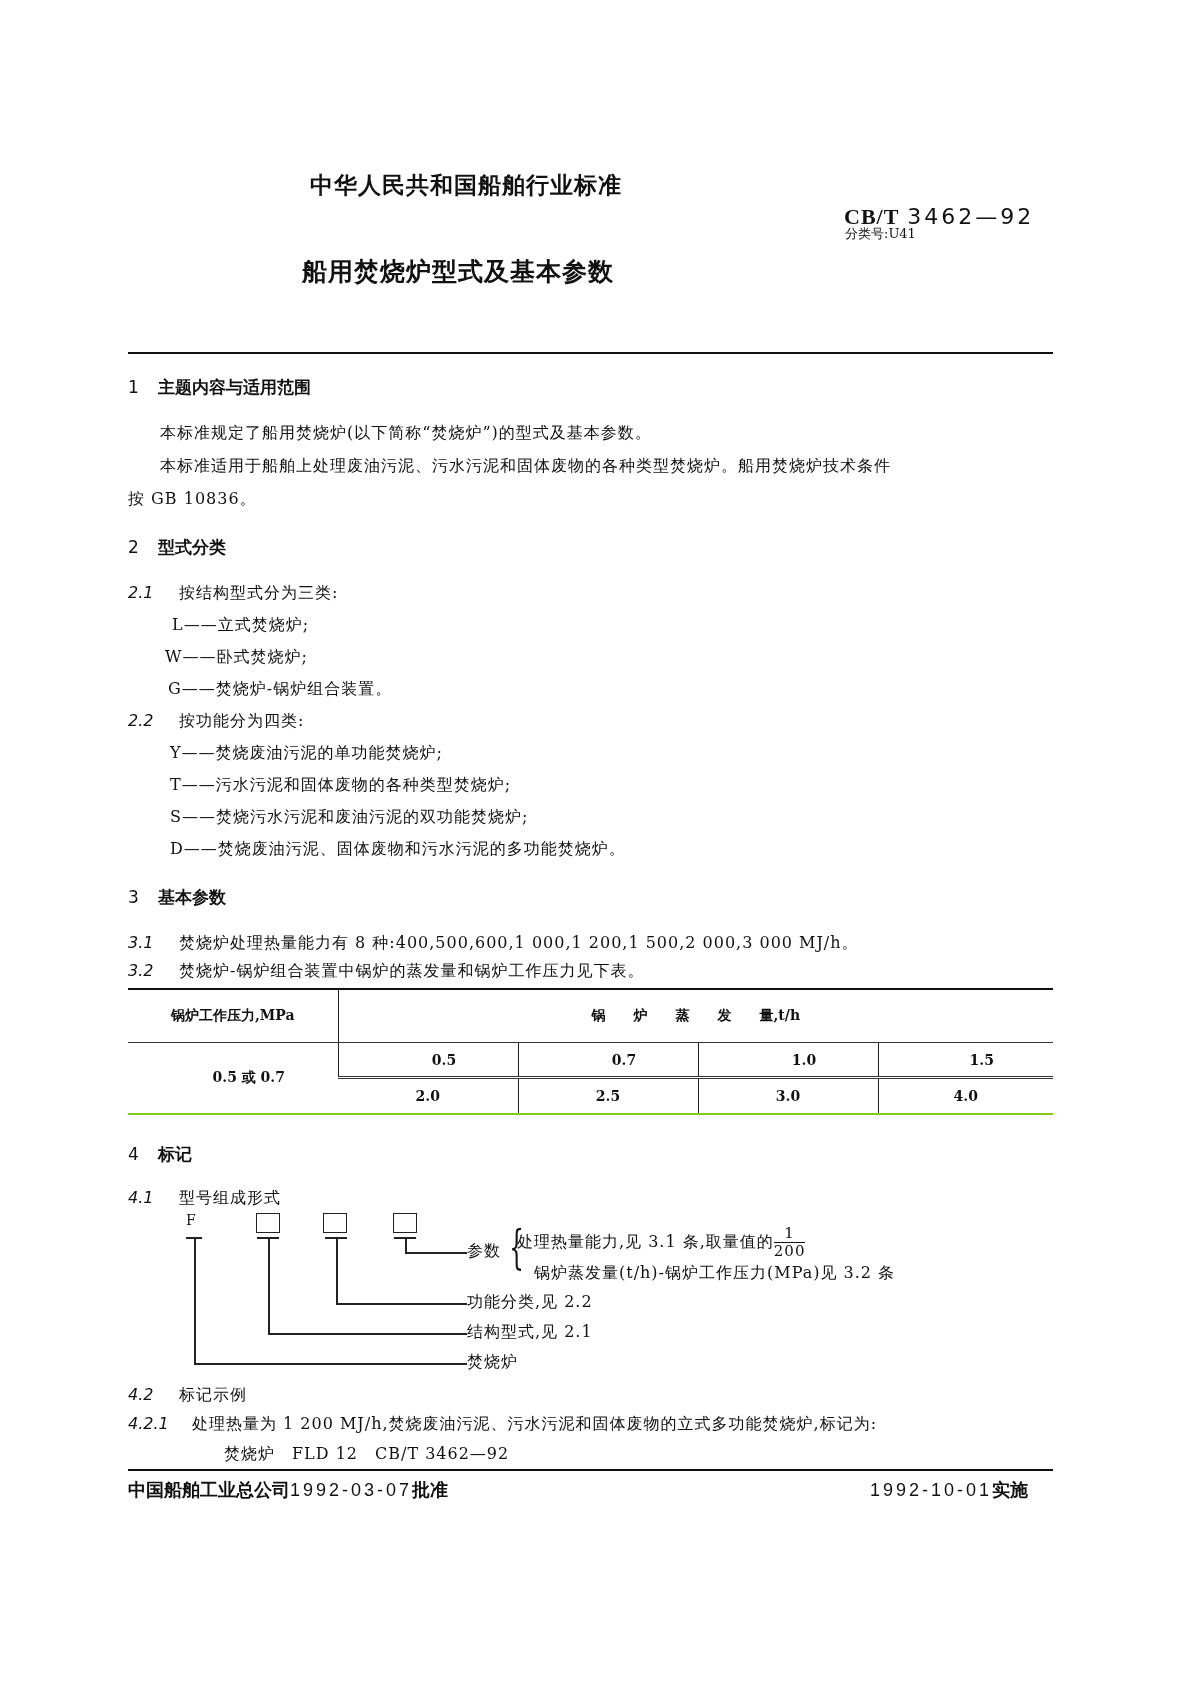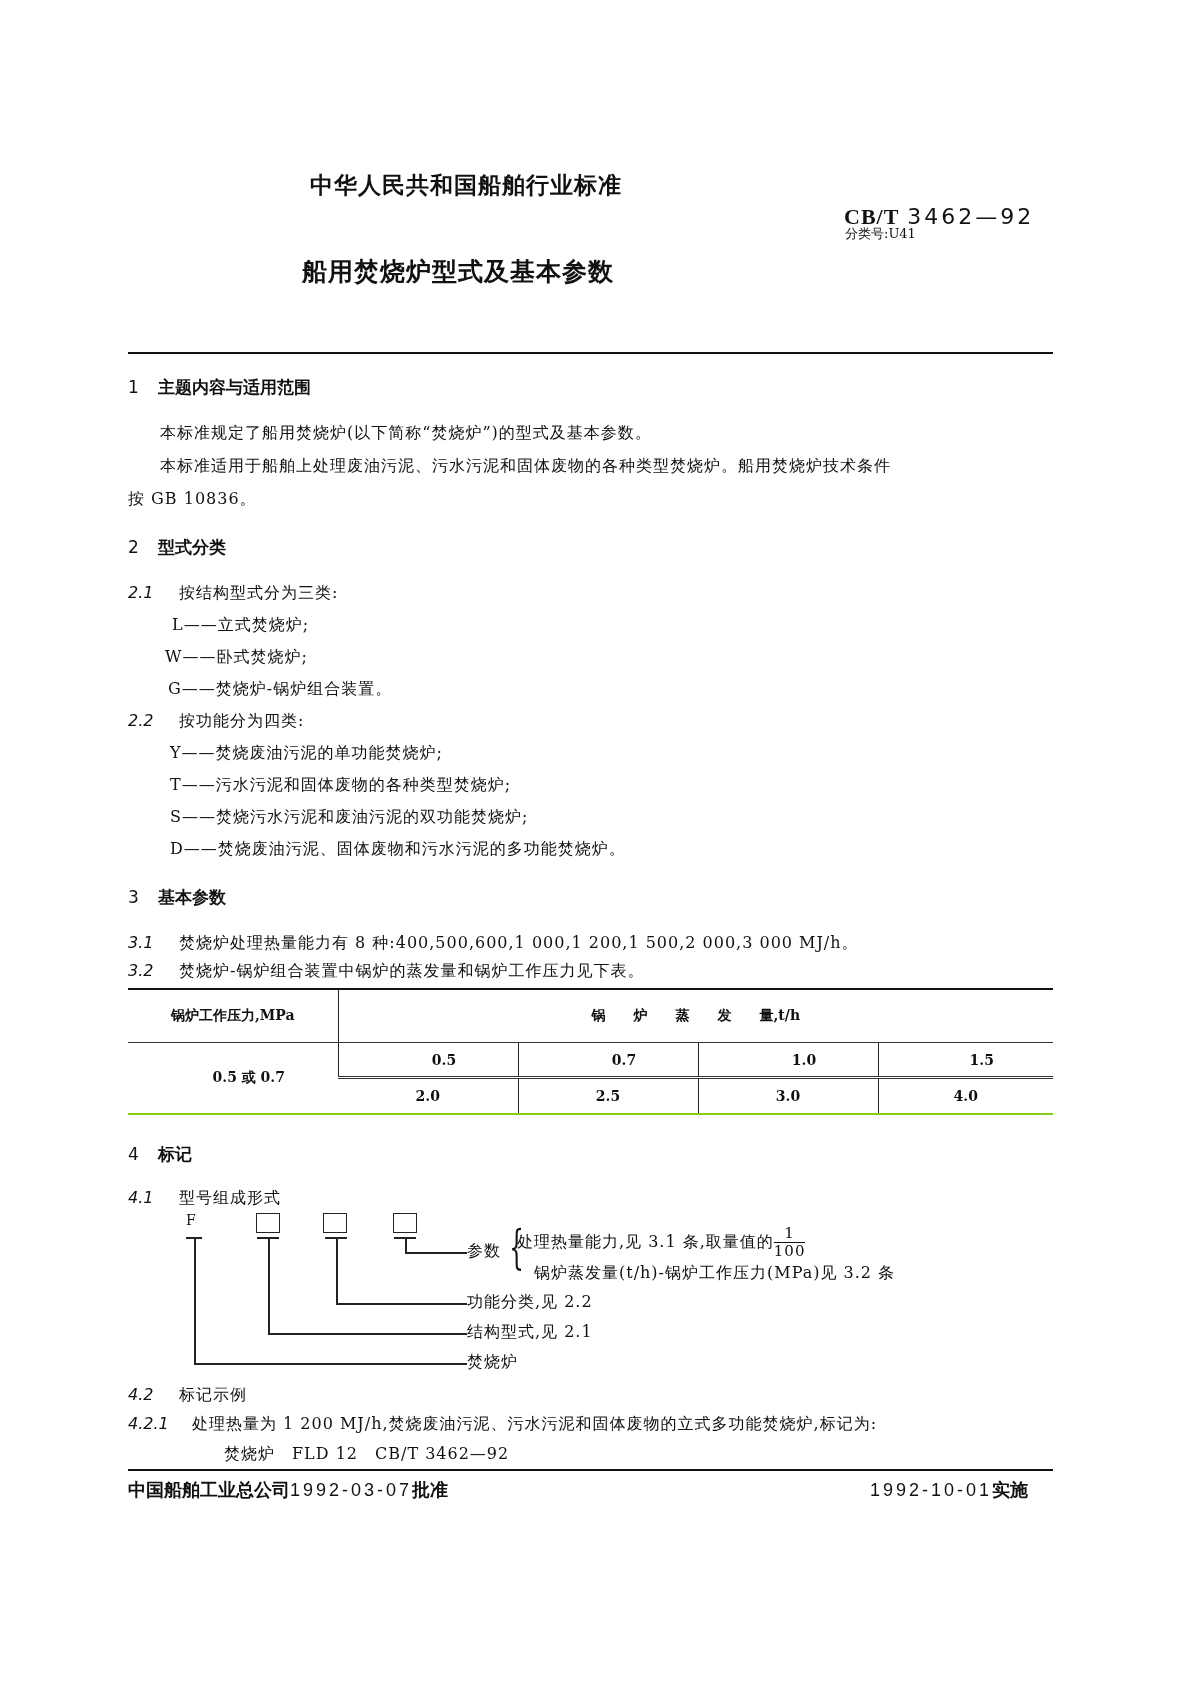--- a/index.html
+++ b/index.html
@@ -111,21 +111,21 @@
   <div class="ln" style="left:336px; top:1237px; width:1.5px; height:66px;"></div>
   <div class="ln" style="left:405px; top:1237px; width:1.5px; height:15px;"></div>
 
   <div class="ln" style="left:405px; top:1252px; width:62px; height:1.5px;"></div>
   <div class="ln" style="left:336px; top:1303px; width:131px; height:1.5px;"></div>
   <div class="ln" style="left:268px; top:1333px; width:199px; height:1.5px;"></div>
   <div class="ln" style="left:194px; top:1363px; width:273px; height:1.5px;"></div>
 
   <div class="abs p" style="left:467px; top:1241px;">参数</div>
   <div class="brace" style="left:502px; top:1224px;">{</div>
-  <div class="abs p" style="left:517px; top:1225px;"><span>处理热量能力,见 3.1 条,取量值的</span><span class="frac"><span class="top">1</span><span>100</span></span></div>
+  <div class="abs p" style="left:517px; top:1225px;"><span>处理热量能力,见 3.1 条,取量值的</span><span class="frac"><span class="top">1</span><span>200</span></span></div>
   <div class="abs p" style="left:534px; top:1263px;">锅炉蒸发量(t/h)-锅炉工作压力(MPa)见 3.2 条</div>
   <div class="abs p" style="left:467px; top:1292px;">功能分类,见 2.2</div>
   <div class="abs p" style="left:467px; top:1322px;">结构型式,见 2.1</div>
   <div class="abs p" style="left:467px; top:1352px;">焚烧炉</div>
 </div>
 
 <div class="abs p sub" style="left:128px; top:1385px;"><span class="n">4.2</span><span>标记示例</span></div>
 <div class="abs p sub" style="left:128px; top:1414px;"><span class="n" style="width:64px;">4.2.1</span><span>处理热量为 1 200 MJ/h,焚烧废油污泥、污水污泥和固体废物的立式多功能焚烧炉,标记为:</span></div>
 <div class="abs p" style="left:224px; top:1444px; white-space:pre;">焚烧炉　FLD 12　CB/T 3462—92</div>
 

